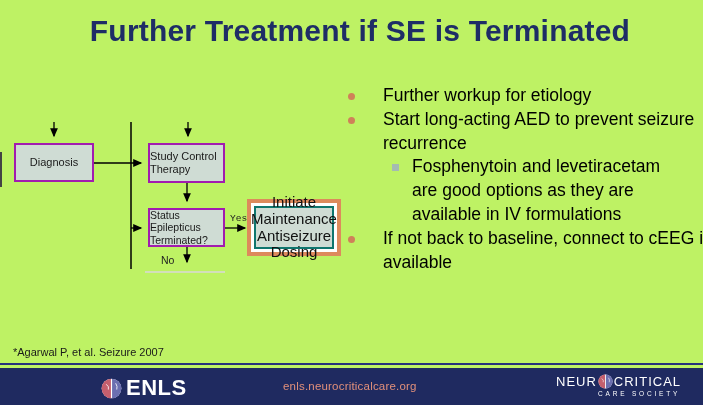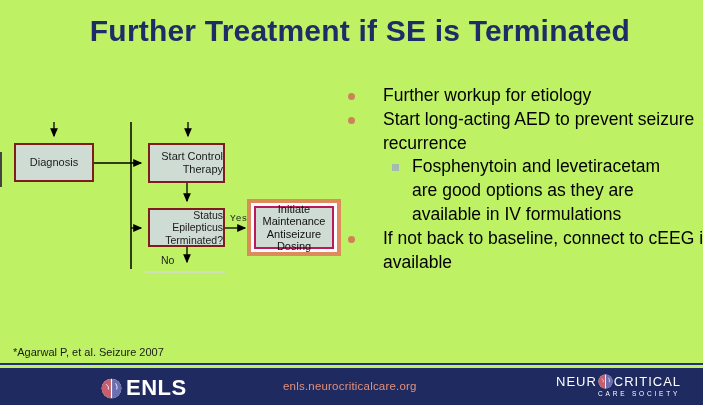--- a/index.html
+++ b/index.html
@@ -5,31 +5,31 @@
   html,body{margin:0;padding:0;background:#fff;}
   .slide{position:relative;width:703px;height:405px;background:#bef264;overflow:hidden;
          font-family:"Liberation Sans",sans-serif;}
 
   
   .title{position:absolute;left:0;top:14px;width:720px;text-align:center;
          font-size:30px;font-weight:bold;color:#1e2d66;letter-spacing:.2px;}
 
   
   .fc-svg{position:absolute;left:0;top:115px;}
-  .fc-box{position:absolute;box-sizing:border-box;background:#cfdcd4;border:2px solid #7f1d1d;
-          display:flex;align-items:center;justify-content:center;text-align:right;
+  .fc-box{position:absolute;box-sizing:border-box;background:#cfdcd4;border:2px solid #a21caf;
+          display:flex;align-items:center;justify-content:center;text-align:left;
           color:#1a1a1a;line-height:1.15;}
   .fc-diagnosis{left:14px;top:143px;width:80px;height:39px;font-size:11px;}
   .fc-urgent{left:148px;top:143px;width:77px;height:40px;font-size:11px;}
   .fc-status{left:148px;top:208px;width:77px;height:39px;font-size:10.5px;}
   .fc-highlight{position:absolute;left:247px;top:199px;width:94px;height:57px;box-sizing:border-box;
                 border:4px solid #dd8a5c;background:#fff;padding:3px;}
   .fc-highlight .inner{box-sizing:border-box;width:100%;height:100%;background:#cfdcd4;
-                border:2px solid #be185d;display:flex;align-items:center;justify-content:center;
-                text-align:center;font-size:11px;line-height:1.12;color:#111;}
+                border:2px solid #0f766e;display:flex;align-items:center;justify-content:center;
+                text-align:center;font-size:15px;line-height:1.12;color:#111;}
   .fc-lbl{position:absolute;font-size:9.5px;color:#222;}
   .fc-yes{left:230px;top:213px;font-family:Liberation Mono, monospace;}
   .fc-no{left:161px;top:254px;font-size:10.5px;}
 
   
   .bullets{position:absolute;left:344px;top:84px;width:376px;}
   .b-item{display:flex;align-items:flex-start;}
   .b-item.lvl2{margin-left:48px;}
   .dot{flex:none;width:7px;height:7px;border-radius:50%;background:#cf8159;margin:9px 0 0 4px;}
   .sq{flex:none;width:7px;height:7px;background:#a4bbb1;margin:9px 0 0 0;}
@@ -71,21 +71,21 @@
     <path d="M188 7 V21" stroke="#000" stroke-width="1.3" fill="none" marker-end="url(#ah)"></path>
     <path d="M94 48 H141" stroke="#000" stroke-width="1.3" fill="none" marker-end="url(#ah)"></path>
     <path d="M131 113 H141" stroke="#000" stroke-width="1.3" fill="none" marker-end="url(#ah)"></path>
     <path d="M187 68 V86" stroke="#000" stroke-width="1.3" fill="none" marker-end="url(#ah)"></path>
     <path d="M225 113 H245" stroke="#000" stroke-width="1.3" fill="none" marker-end="url(#ah)"></path>
     <path d="M187 132 V147" stroke="#000" stroke-width="1.3" fill="none" marker-end="url(#ah)"></path>
     <path d="M145 157 H225" stroke="#d9d9d9" stroke-width="1.5" fill="none"></path>
   </svg>
 
   <div class="fc-box fc-diagnosis">Diagnosis</div>
-  <div class="fc-box fc-urgent">Start Control Therapy</div>
+  <div class="fc-box fc-urgent">Study Control Therapy</div>
   <div class="fc-box fc-status">Status Epilepticus Terminated?</div>
   <div class="fc-highlight">
     <div class="inner">Initiate Maintenance Antiseizure Dosing</div>
   </div>
   <div class="fc-lbl fc-yes">Yes</div>
   <div class="fc-lbl fc-no">No</div>
 
   <div class="bullets">
     <div class="b-item lvl1">
       <span class="dot"></span>

